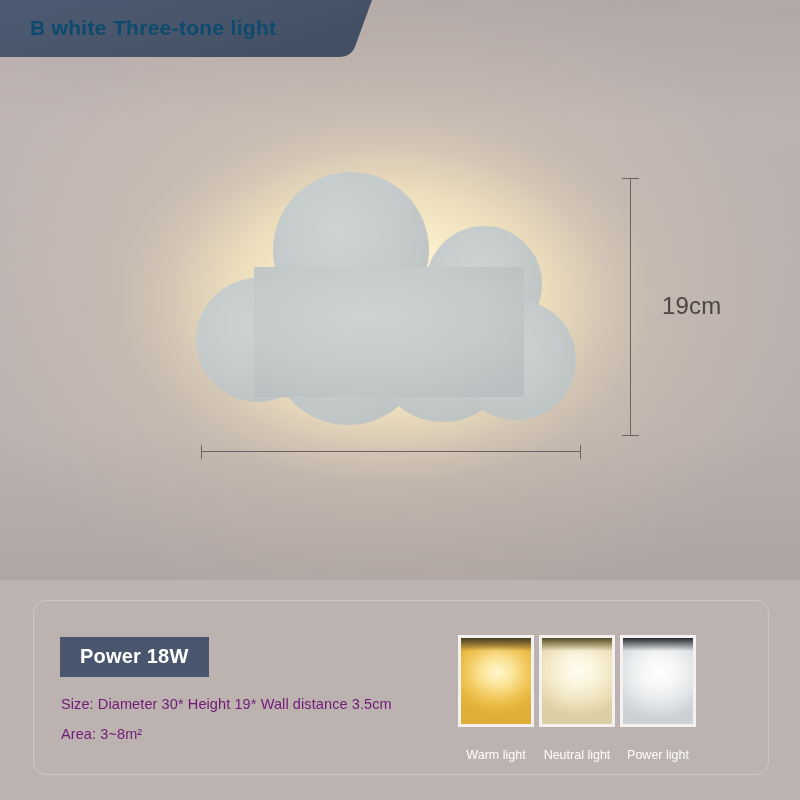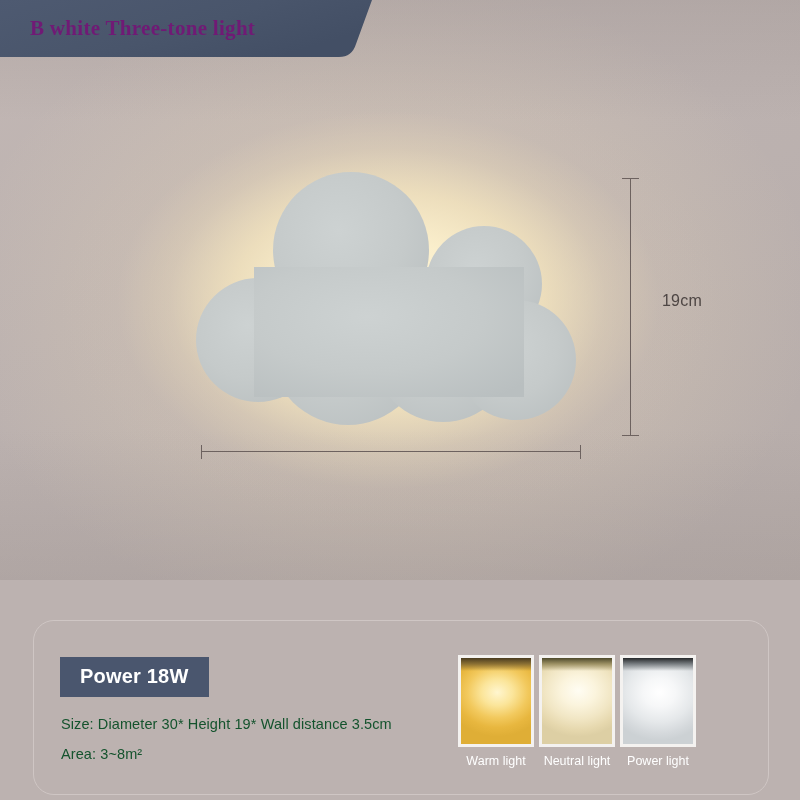--- a/index.html
+++ b/index.html
@@ -79,26 +79,25 @@
     height: 62px;
     z-index: 6;
   }
   .banner svg { position: absolute; inset: 0; width: 100%; height: 100%; }
   .banner-label {
     position: absolute;
     left: 30px;
     top: 0;
     height: 56px;
     line-height: 56px;
-    color: #701a75;
+    color: #0c4a6e;
     font-size: 21px;
     font-weight: bold;
     letter-spacing: 0.3px;
     white-space: nowrap;
-    font-family: Liberation Serif, serif;
   }
 
   
   .dim-v {
     position: absolute;
     left: 622px;
     top: 176px;
     width: 18px;
     height: 262px;
     z-index: 4;
@@ -113,21 +112,21 @@
     position: absolute;
     left: 0; width: 17px; height: 1px;
     background: #6d625f;
   }
   .dim-v .tick.t { top: 2px; }
   .dim-v .tick.b { top: 259px; }
   .dim-v-label {
     position: absolute;
     left: 662px;
     top: 292px;
-    font-size: 16px;
+    font-size: 24px;
     color: #4e4644;
     letter-spacing: 0.2px;
     z-index: 4;
   }
 
   .dim-h {
     position: absolute;
     left: 200px;
     top: 444px;
     width: 382px;
@@ -155,45 +154,45 @@
     font-size: 15px;
     color: #4b4341;
     z-index: 4;
   }
   .dim-h-label span { padding-left: 10px; }
 
   
   .panel {
     position: absolute;
     left: 33px;
-    top: 620px;
+    top: 600px;
     width: 736px;
     height: 175px;
     border: 1px solid #cfc6c4;
-    border-radius: 21px;
+    border-radius: 13px;
     box-sizing: border-box;
     z-index: 5;
   }
   .power-badge {
     position: absolute;
     left: 26px;
     top: 36px;
     padding: 8px 20px 9px 20px;
     background: #4a566e;
     color: #ffffff;
     font-size: 20px;
     font-weight: bold;
     letter-spacing: 0.2px;
     white-space: nowrap;
   }
   .spec-lines {
     position: absolute;
     left: 27px;
     top: 88px;
-    color: #14532d;
+    color: #701a75;
     font-size: 14.5px;
     line-height: 30px;
     letter-spacing: 0.1px;
   }
   .spec-lines div { white-space: nowrap; }
 
   
   .tones {
     position: absolute;
     left: 424px;
@@ -234,21 +233,21 @@
   }
   .tone-white .inner {
     background:
       radial-gradient(ellipse 54px 48px at 52% 40%,
         #ffffff 0%, #f6f7f8 30%, #e5e8ea 62%, #d5d9dc 85%, #ccd1d4 100%);
   }
   .tone-white .cap {
     background: linear-gradient(to bottom, #26282a 0%, #72777b 42%, rgba(205,210,214,0) 100%);
   }
   .tone-label {
-    margin-top: 7px;
+    margin-top: 21px;
     text-align: center;
     color: #ffffff;
     font-size: 12.5px;
     white-space: nowrap;
   }
 </style>
 </head>
 <body>
 
 <div id="stage">

